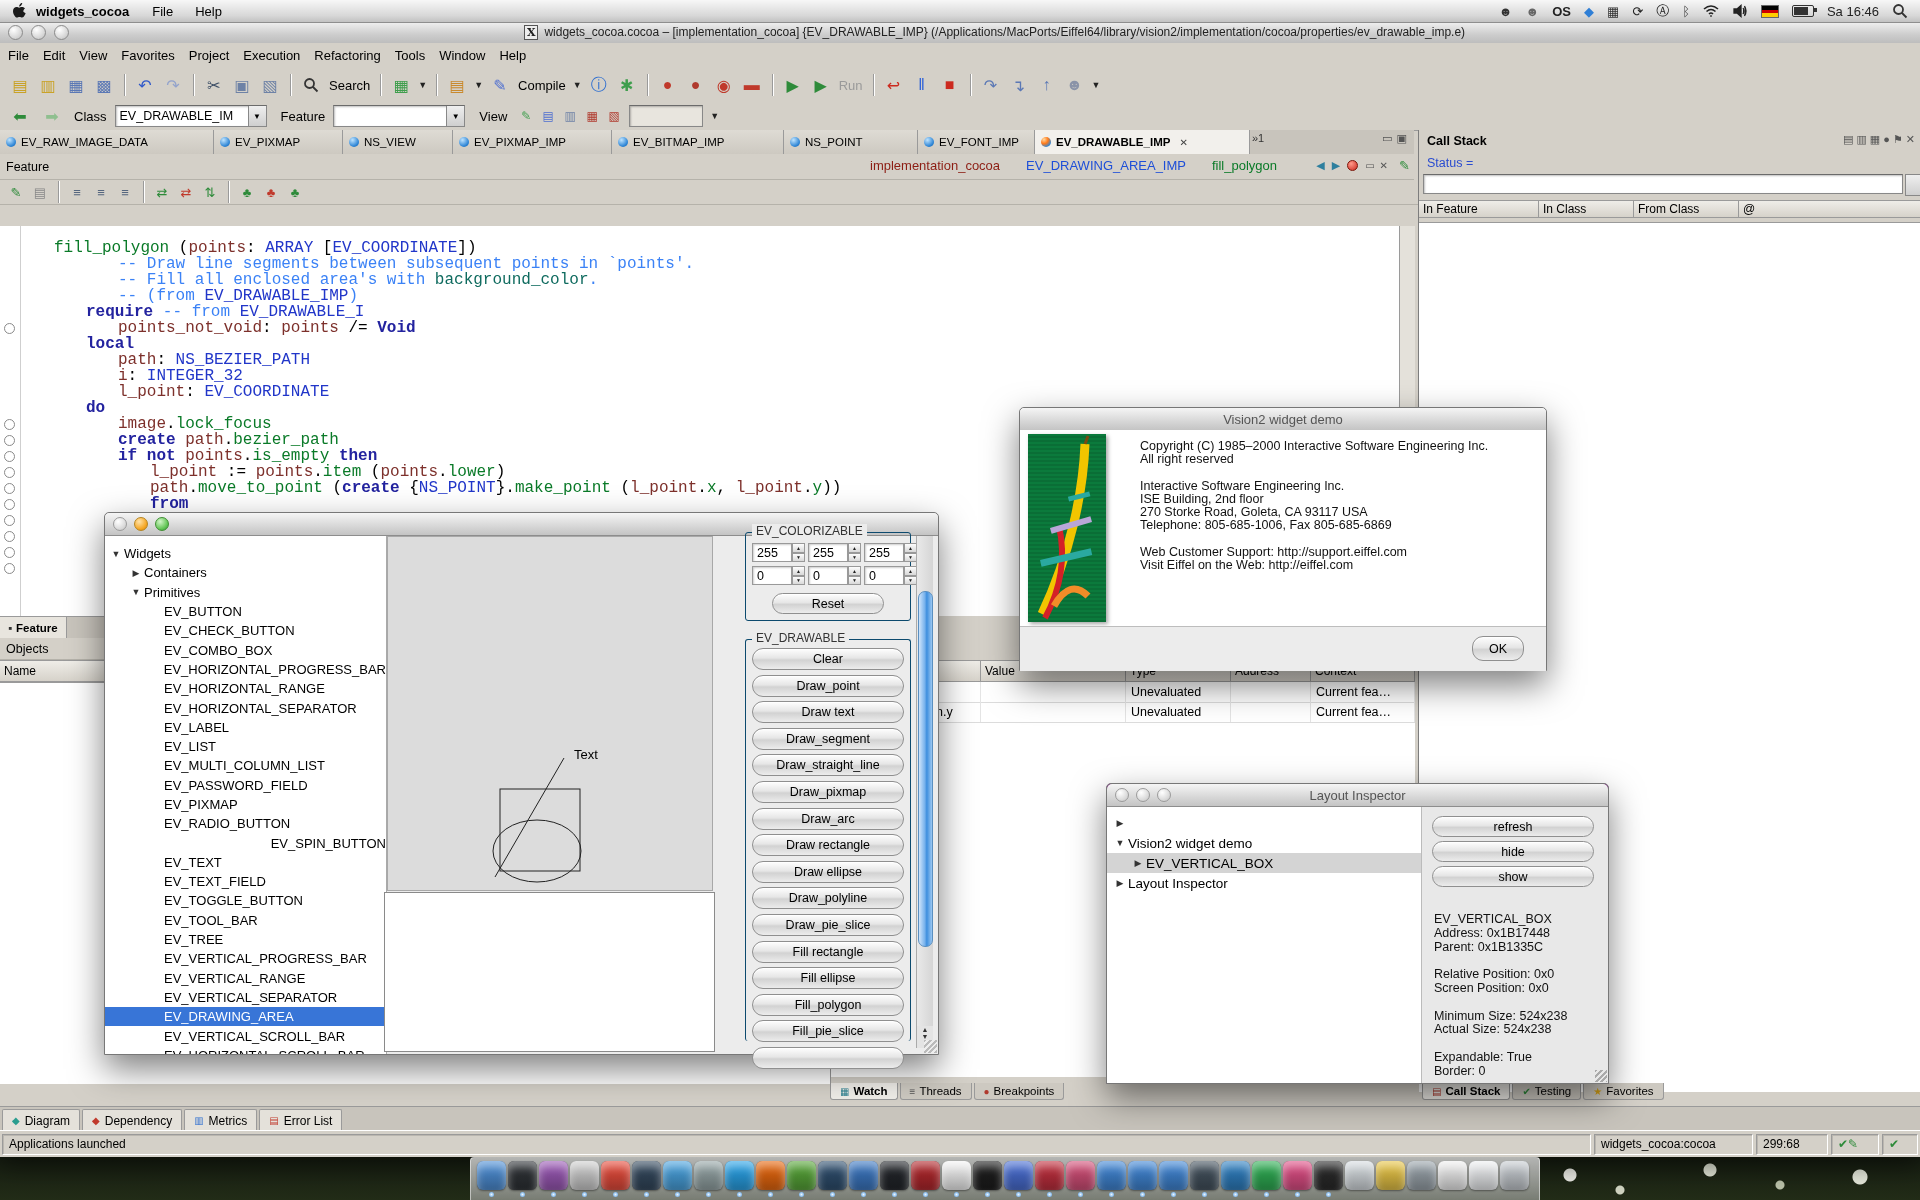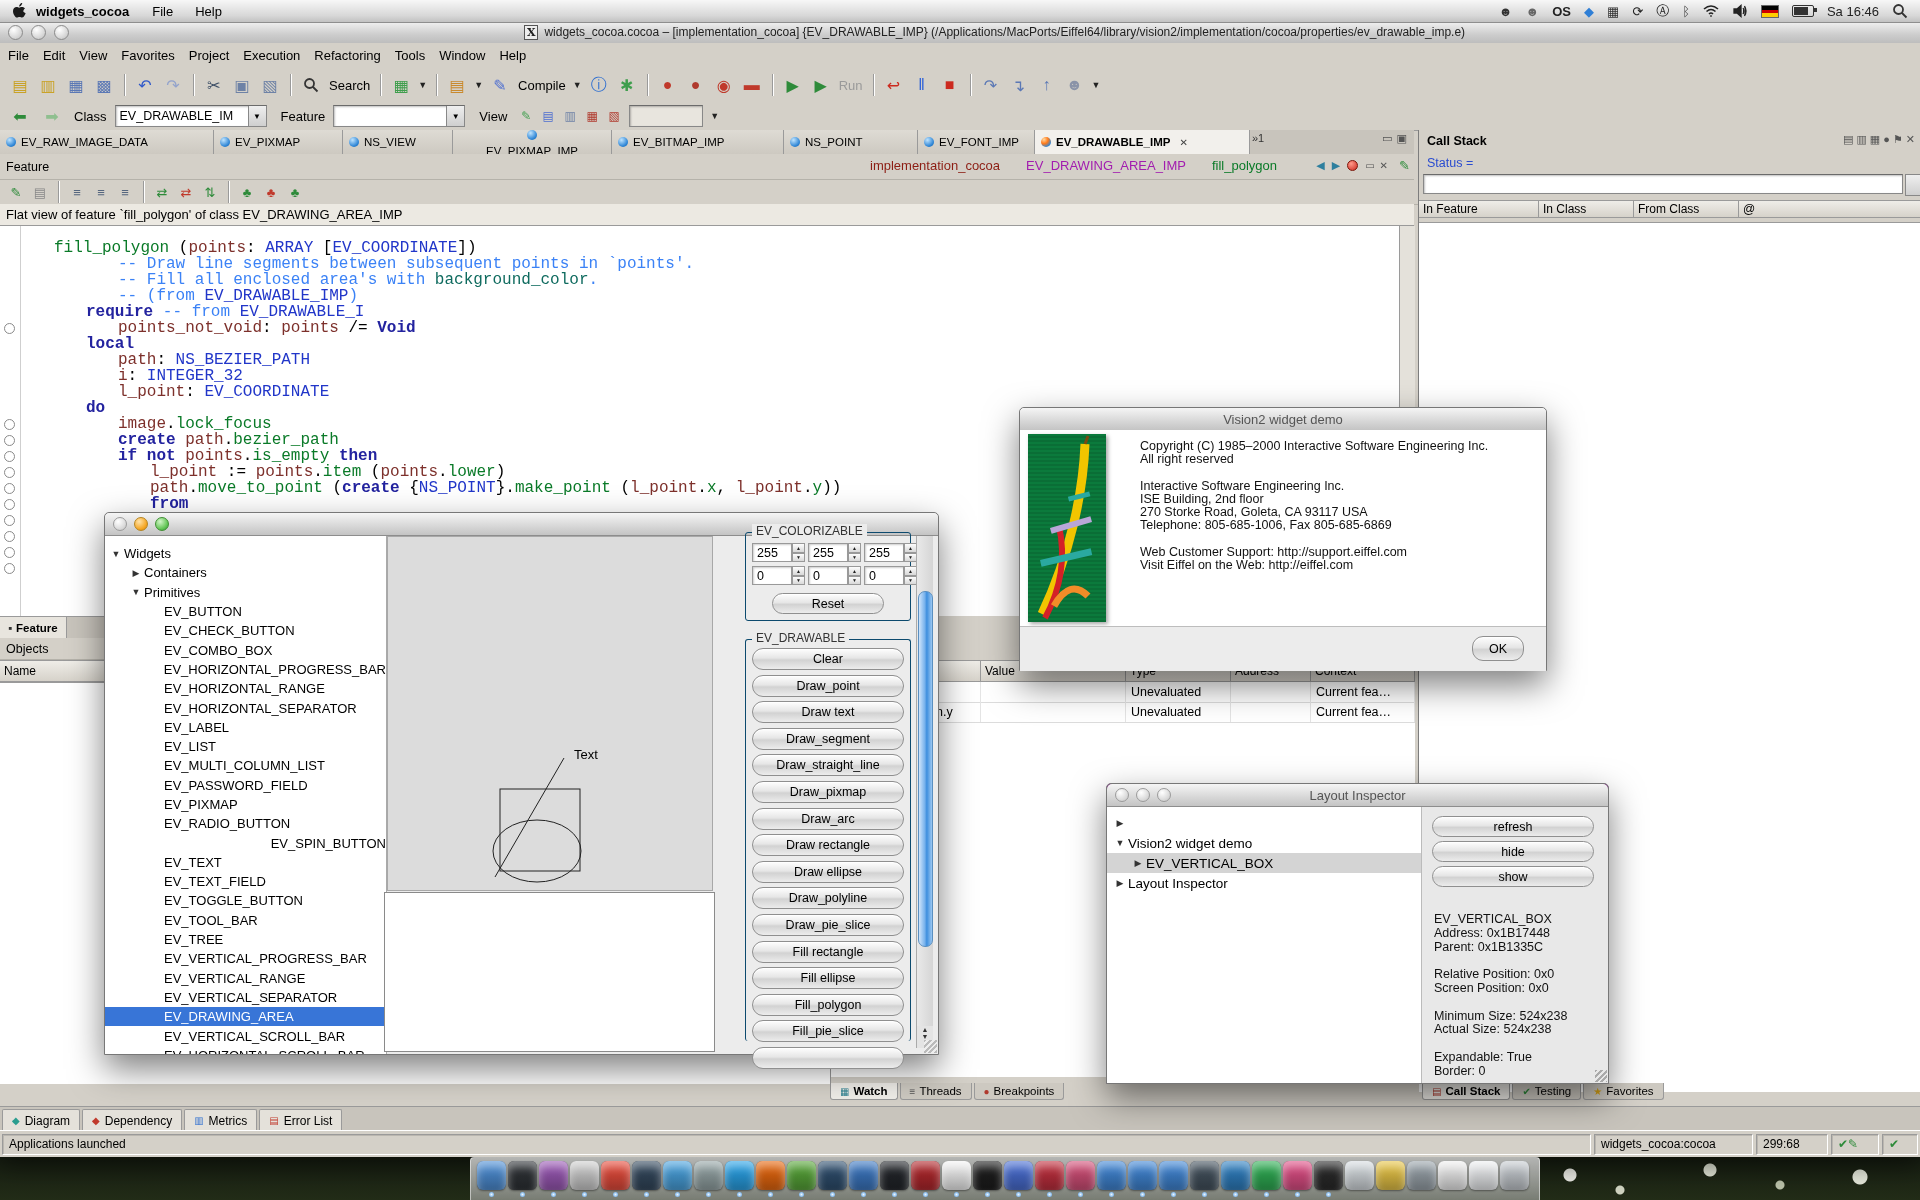--- a/index.html
+++ b/index.html
@@ -357,21 +357,21 @@
           <span>EV_RAW_IMAGE_DATA</span>
         </div>
         <div class="etab" style="width: 129px;">
           <span class="dot"></span>
           <span>EV_PIXMAP</span>
         </div>
         <div class="etab" style="width: 110px;">
           <span class="dot"></span>
           <span>NS_VIEW</span>
         </div>
-        <div class="etab" style="width: 159px; flex-direction: column;">
+        <div class="etab" style="width: 159px;">
           <span class="dot"></span>
           <span>EV_PIXMAP_IMP</span>
         </div>
         <div class="etab" style="width: 172px;">
           <span class="dot"></span>
           <span>EV_BITMAP_IMP</span>
         </div>
         <div class="etab" style="width: 134px;">
           <span class="dot"></span>
           <span>NS_POINT</span>
@@ -389,21 +389,21 @@
     <div class="abs" id="tab-extra">»1</div>
     <div class="abs" id="tabbar-right">
         <span>▭</span>
         <span>▣</span>
       </div>
 
     <div class="abs" id="featuretitle">
       <span style="font-size:12.5px;">Feature</span>
       <span id="crumbs">
         <span style="color:#8c1d13;">implementation_cocoa</span>
-        <span style="color:#a21caf;">EV_DRAWING_AREA_IMP</span>
+        <span style="color:#1d4ed8;">EV_DRAWING_AREA_IMP</span>
         <span style="color:#0a7a28;">fill_polygon</span>
       </span>
       <span style="position:absolute;right:26px;top:5px;display:flex;gap:7px;align-items:center;">
         <span style="color:#2e7f9e;font-size:11px;">◀</span>
         <span style="color:#2e7f9e;font-size:11px;">▶</span>
         <span class="pin"></span>
         <span id="fp-winicons" style="display:inline-flex;gap:5px;color:#555;font-size:10px;">
             <span>▭</span>
             <span>✕</span>
           </span>
@@ -421,21 +421,20 @@
         <span class="sep"></span>
         <span class="i" style="color: rgb(46, 139, 58);">⇄</span>
         <span class="i" style="color: rgb(192, 57, 43);">⇄</span>
         <span class="i" style="color: rgb(46, 139, 58);">⇅</span>
         <span class="sep"></span>
         <span class="i" style="color: rgb(46, 139, 58);">♣</span>
         <span class="i" style="color: rgb(192, 57, 43);">♣</span>
         <span class="i" style="color: rgb(46, 139, 58);">♣</span>
       </div>
 
-    <div class="abs" id="flatview">Flat view of feature `fill_polygon' of class EV_DRAWING_AREA_IMP</div>
 
     <div class="abs" id="codearea">
       <div id="gutter">
           <span class="bp" style="top: 97px;"></span>
           <span class="bp" style="top: 193px;"></span>
           <span class="bp" style="top: 209px;"></span>
           <span class="bp" style="top: 225px;"></span>
           <span class="bp" style="top: 241px;"></span>
           <span class="bp" style="top: 257px;"></span>
           <span class="bp" style="top: 273px;"></span>

